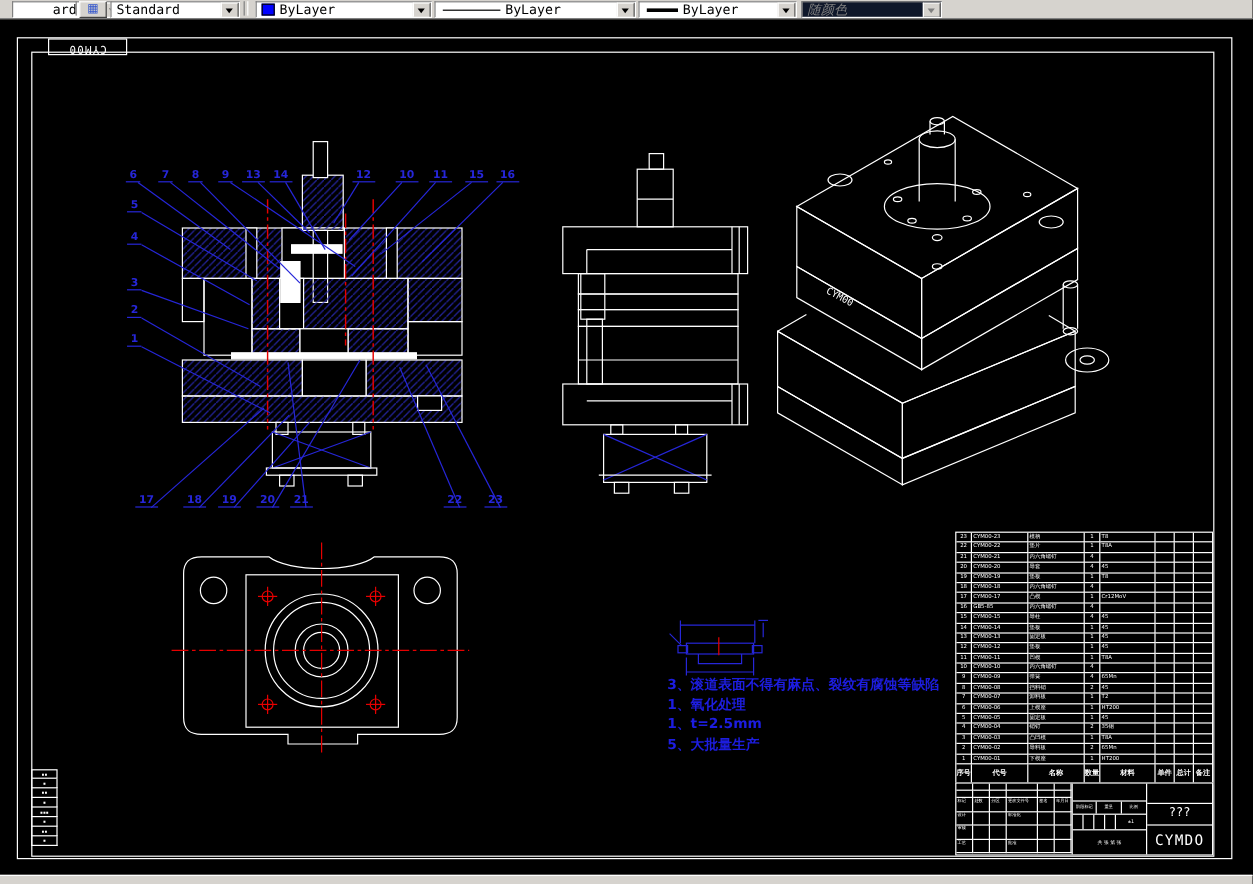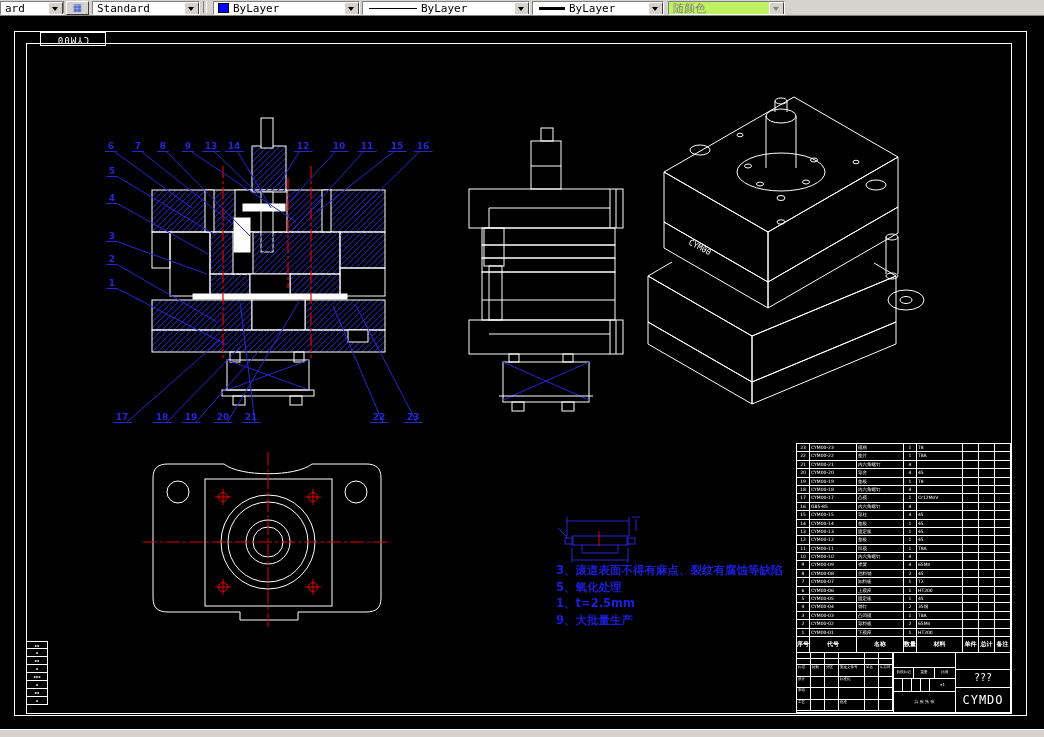--- a/index.html
+++ b/index.html
@@ -9,21 +9,21 @@
   .toolbar{position:absolute;left:0;top:0;width:1044px;height:15px;background:#d6d3ce;
            border-bottom:1px solid #808080;z-index:5;}
   .combo{position:absolute;top:1px;height:12px;background:#fff;border:1px solid;
          border-color:#808080 #fff #fff #808080;display:flex;align-items:center;
          font:11px "DejaVu Sans Mono",monospace;color:#000;white-space:nowrap;overflow:hidden;}
   .combo .val{margin-left:4px;}
   .arrowbtn{position:absolute;right:0;top:0;width:13px;height:12px;background:#d6d3ce;
             border:1px solid;border-color:#fff #404040 #404040 #fff;}
   .arrowbtn::after{content:"";position:absolute;left:3px;top:4px;border:3px solid transparent;
             border-top:4px solid #000;}
-  .combo.disabled{background:#bef264;color:#808080;}
+  .combo.disabled{background:#0f172a;color:#808080;font-style:italic;}
   .combo.disabled .arrowbtn::after{border-top-color:#808080;}
   .swatch{width:9px;height:8px;margin-left:4px;border:1px solid #000;}
   .lineglyph{height:0;border-top:1px solid #000;margin-left:6px;}
   .lineglyph.thick{border-top-width:3px;}
   .tbtn{position:absolute;top:1px;width:21px;height:12px;background:#d6d3ce;border:1px solid;
         border-color:#fff #404040 #404040 #fff;display:flex;align-items:center;justify-content:center;}
   .tbtn .glyph{font-size:10px;line-height:10px;color:#3355cc;}
   .sep{position:absolute;top:1px;width:2px;height:12px;border-left:1px solid #808080;border-right:1px solid #fff;}
   
   .canvas{position:absolute;left:0;top:15px;width:1044px;height:714px;background:#000;z-index:1;}
@@ -87,21 +87,21 @@
   
   .statusbar{position:absolute;left:0;top:729px;width:1044px;height:8px;background:#d6d3ce;
              border-top:1px solid #fff;z-index:5;}
 </style>
 </head>
 <body>
 
 <div class="app">
 
   <div class="toolbar">
-    <div class="combo" style="left:0;width:62px;">
+    <div class="combo" style="left:10px;width:62px;padding-left:29px;">
       <span class="val">ard</span>
       <span class="arrowbtn"></span>
     </div>
     <div class="sep" style="left:63px;"></div>
     <div class="tbtn" style="left:66px;">
       <span class="glyph">▦</span>
     </div>
     <div class="combo" style="left:92px;width:106px;text-align:right;">
       <span class="val">Standard</span>
       <span class="arrowbtn"></span>
@@ -348,23 +348,23 @@
         <span class="balloon" style="left: 191px; top: 423px;">19</span>
         <span class="balloon" style="left: 223px; top: 423px;">20</span>
         <span class="balloon" style="left: 251px; top: 423px;">21</span>
         <span class="balloon" style="left: 379px; top: 423px;">22</span>
         <span class="balloon" style="left: 413px; top: 423px;">23</span>
       </div>
 
     <div class="tech-req">
       <div>
           <div class="tr-line">3、滚道表面不得有麻点、裂纹有腐蚀等缺陷</div>
-          <div class="tr-line">5、氧化处理</div>
+          <div class="tr-line">1、氧化处理</div>
           <div class="tr-line">1、t=2.5mm</div>
-          <div class="tr-line">9、大批量生产</div>
+          <div class="tr-line">5、大批量生产</div>
         </div>
     </div>
 
     <div class="parts-table">
       <div>
           <div class="ptrow">
             <div class="ptc cn">23</div>
             <div class="ptc">CYM00-23</div>
             <div class="ptc">模柄</div>
             <div class="ptc cn">1</div>

